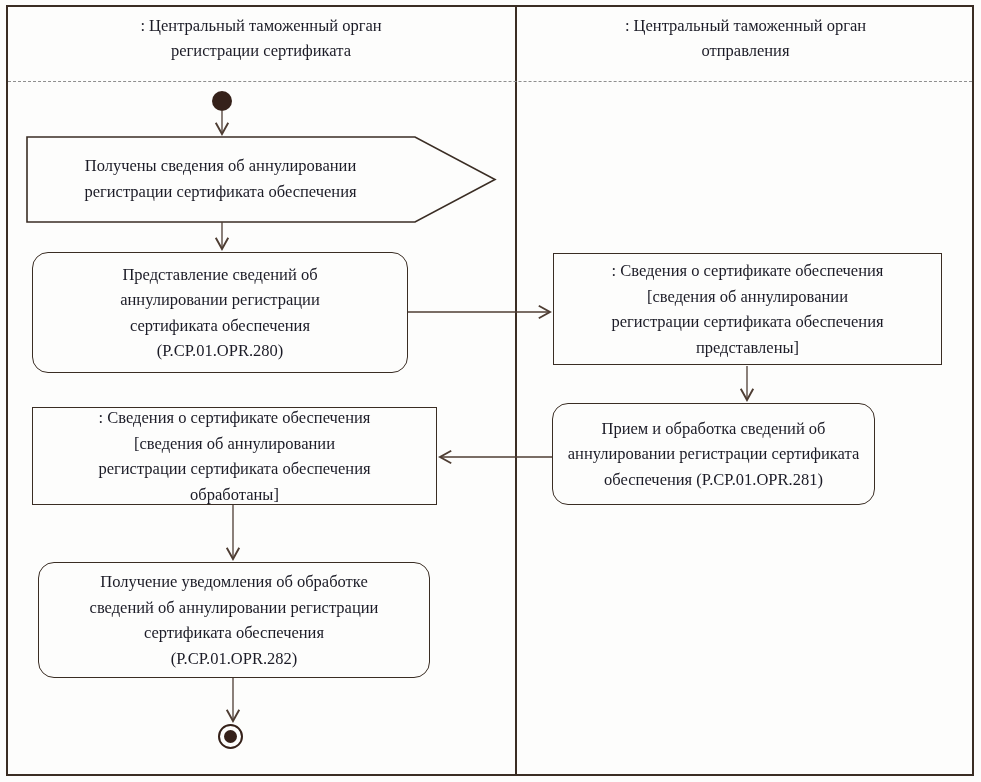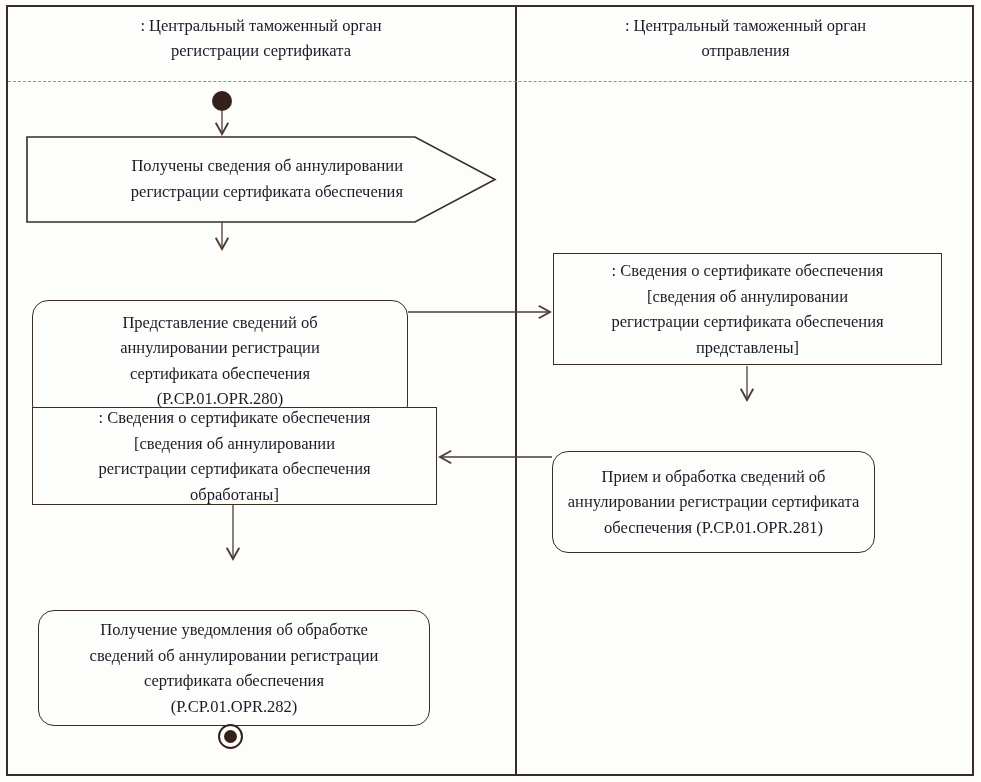--- a/index.html
+++ b/index.html
@@ -42,30 +42,30 @@
     width: 981px; height: 782px;
   }
 
   .node-label {
     white-space: pre-line;
     font-size: 16.5px; line-height: 25.5px;
   }
   .signal-label {
     position: absolute;
     left: 38px; top: 153px; width: 365px;
-    text-align: right;
+    text-align: center;
   }
   .box {
     position: absolute; box-sizing: border-box;
     border: 1.6px solid #3a2d24;
     background: #fdfdfc;
     display: flex; align-items: center; justify-content: center;
     text-align: center;
   }
-  .rounded { border-radius: 16px; margin-top: 48px; }
+  .rounded { border-radius: 16px; }
 
   .box.action-280 { left: 32px;  top: 252px; width: 376px; height: 121px; }
   .box.object-presented { left: 553px; top: 253px; width: 389px; height: 112px; }
   .box.action-281 { left: 552px; top: 403px; width: 323px; height: 102px; }
   .box.object-processed { left: 32px;  top: 407px; width: 405px; height: 98px;  }
   .box.action-282 { left: 38px;  top: 562px; width: 392px; height: 116px; }
 
   .initial-node {
     position: absolute;
     left: 212px; top: 91px; width: 20px; height: 20px;

